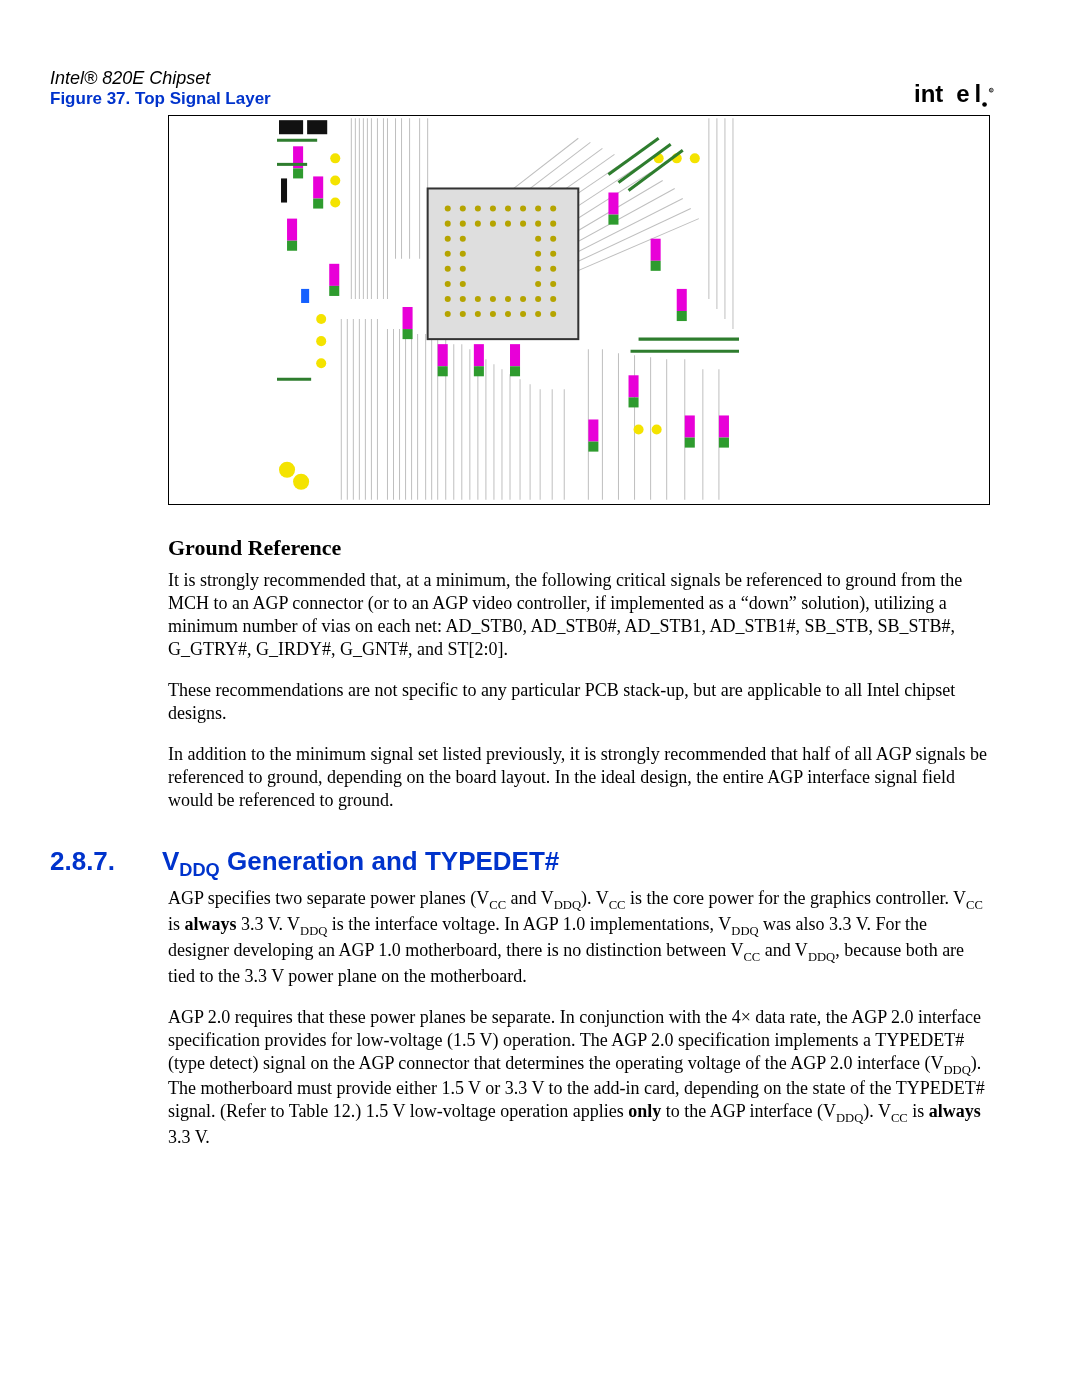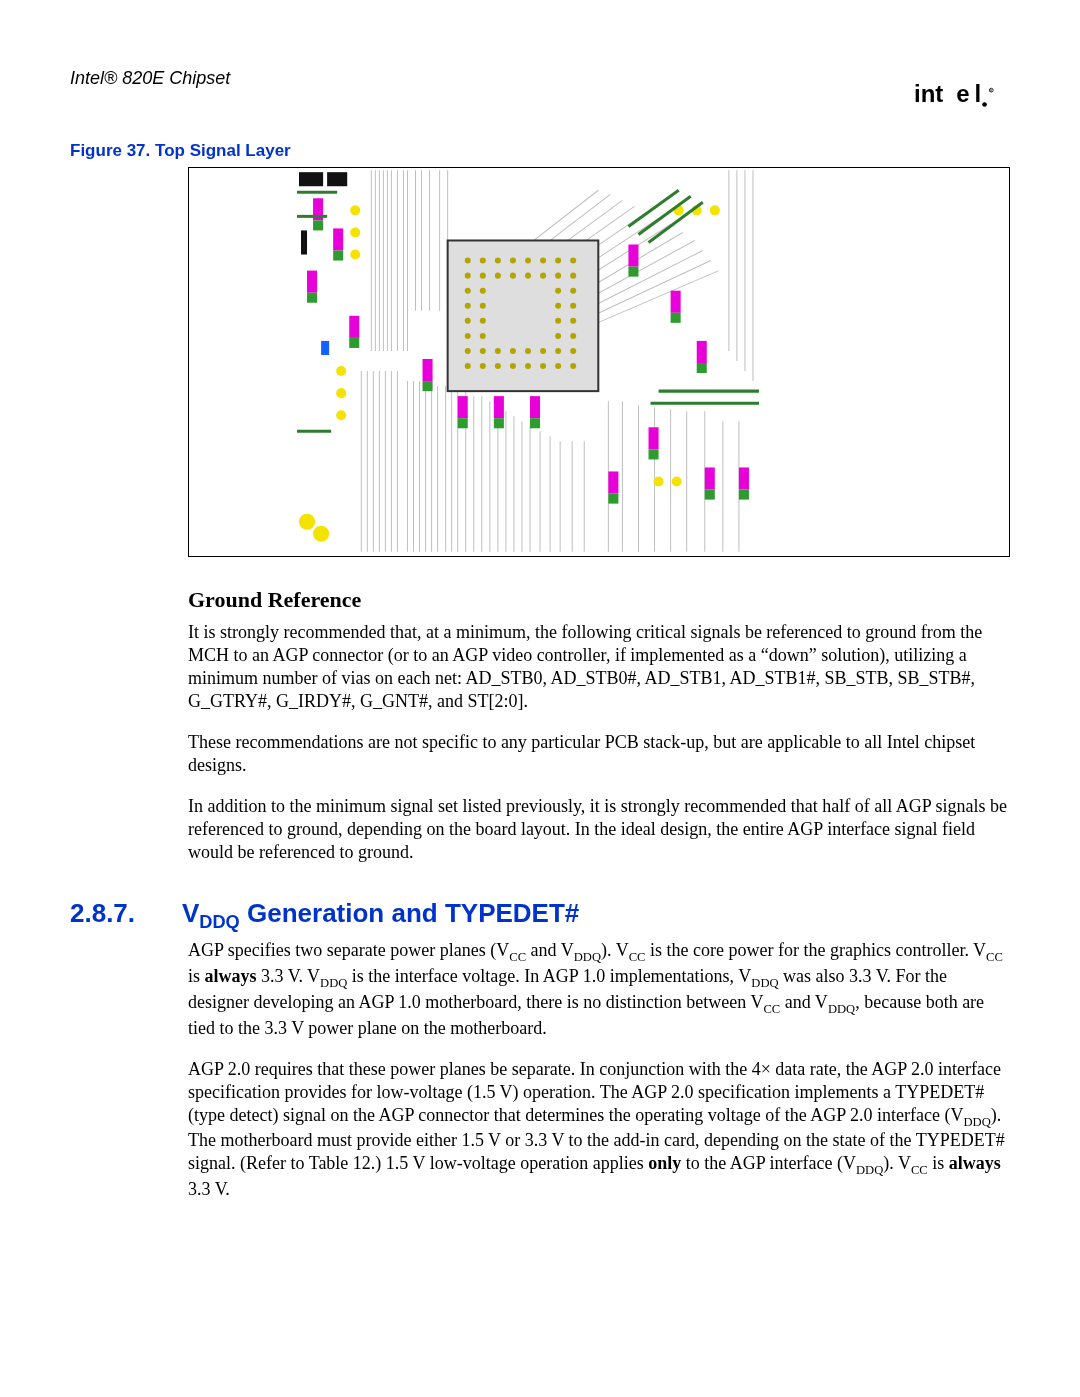--- a/index.html
+++ b/index.html
@@ -7,40 +7,39 @@
     padding: 0;
     background: #fff;
     font-family: "Times New Roman", Times, serif;
     color: #000;
   }
   .page {
     width: 1080px;
     height: 1397px;
     position: relative;
     box-sizing: border-box;
-    padding: 68px 70px 60px 70px;
+    padding: 68px 70px 60px 50px;
   }
   .running-header {
     font-style: italic;
     font-family: Arial, Helvetica, sans-serif;
     font-size: 18px;
   }
   .logo {
     position: absolute;
     top: 82px;
     right: 70px;
     width: 96px;
   }
   .logo svg { display:block; }
   .figure-caption {
     color: #0033cc;
     font-weight: bold;
     font-family: Arial, Helvetica, sans-serif;
     font-size: 17px;
-    margin-top: 52px;
   }
   .figure-frame {
     border: 1px solid #000;
     width: 820px;
     height: 388px;
     margin: 6px 0 0 118px;
     position: relative;
     overflow: hidden;
   }
   .pcb-svg {

